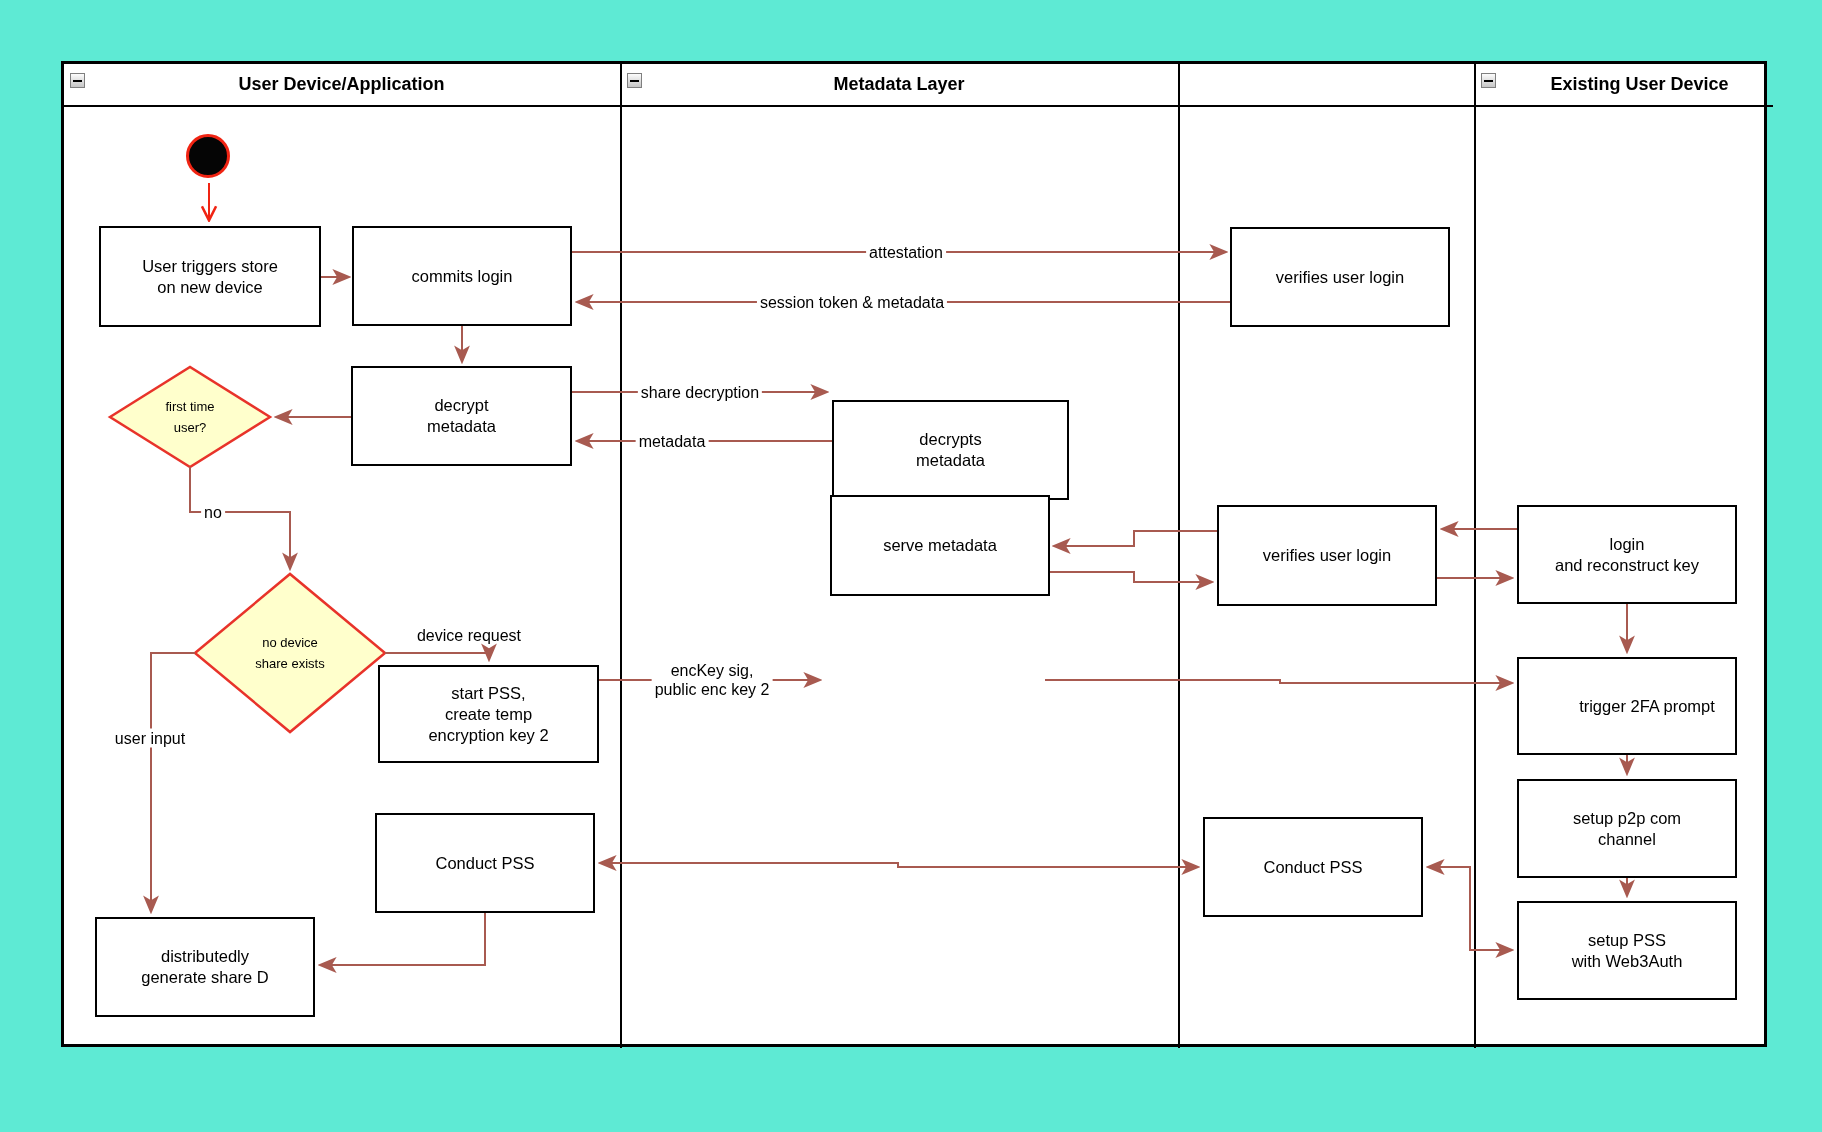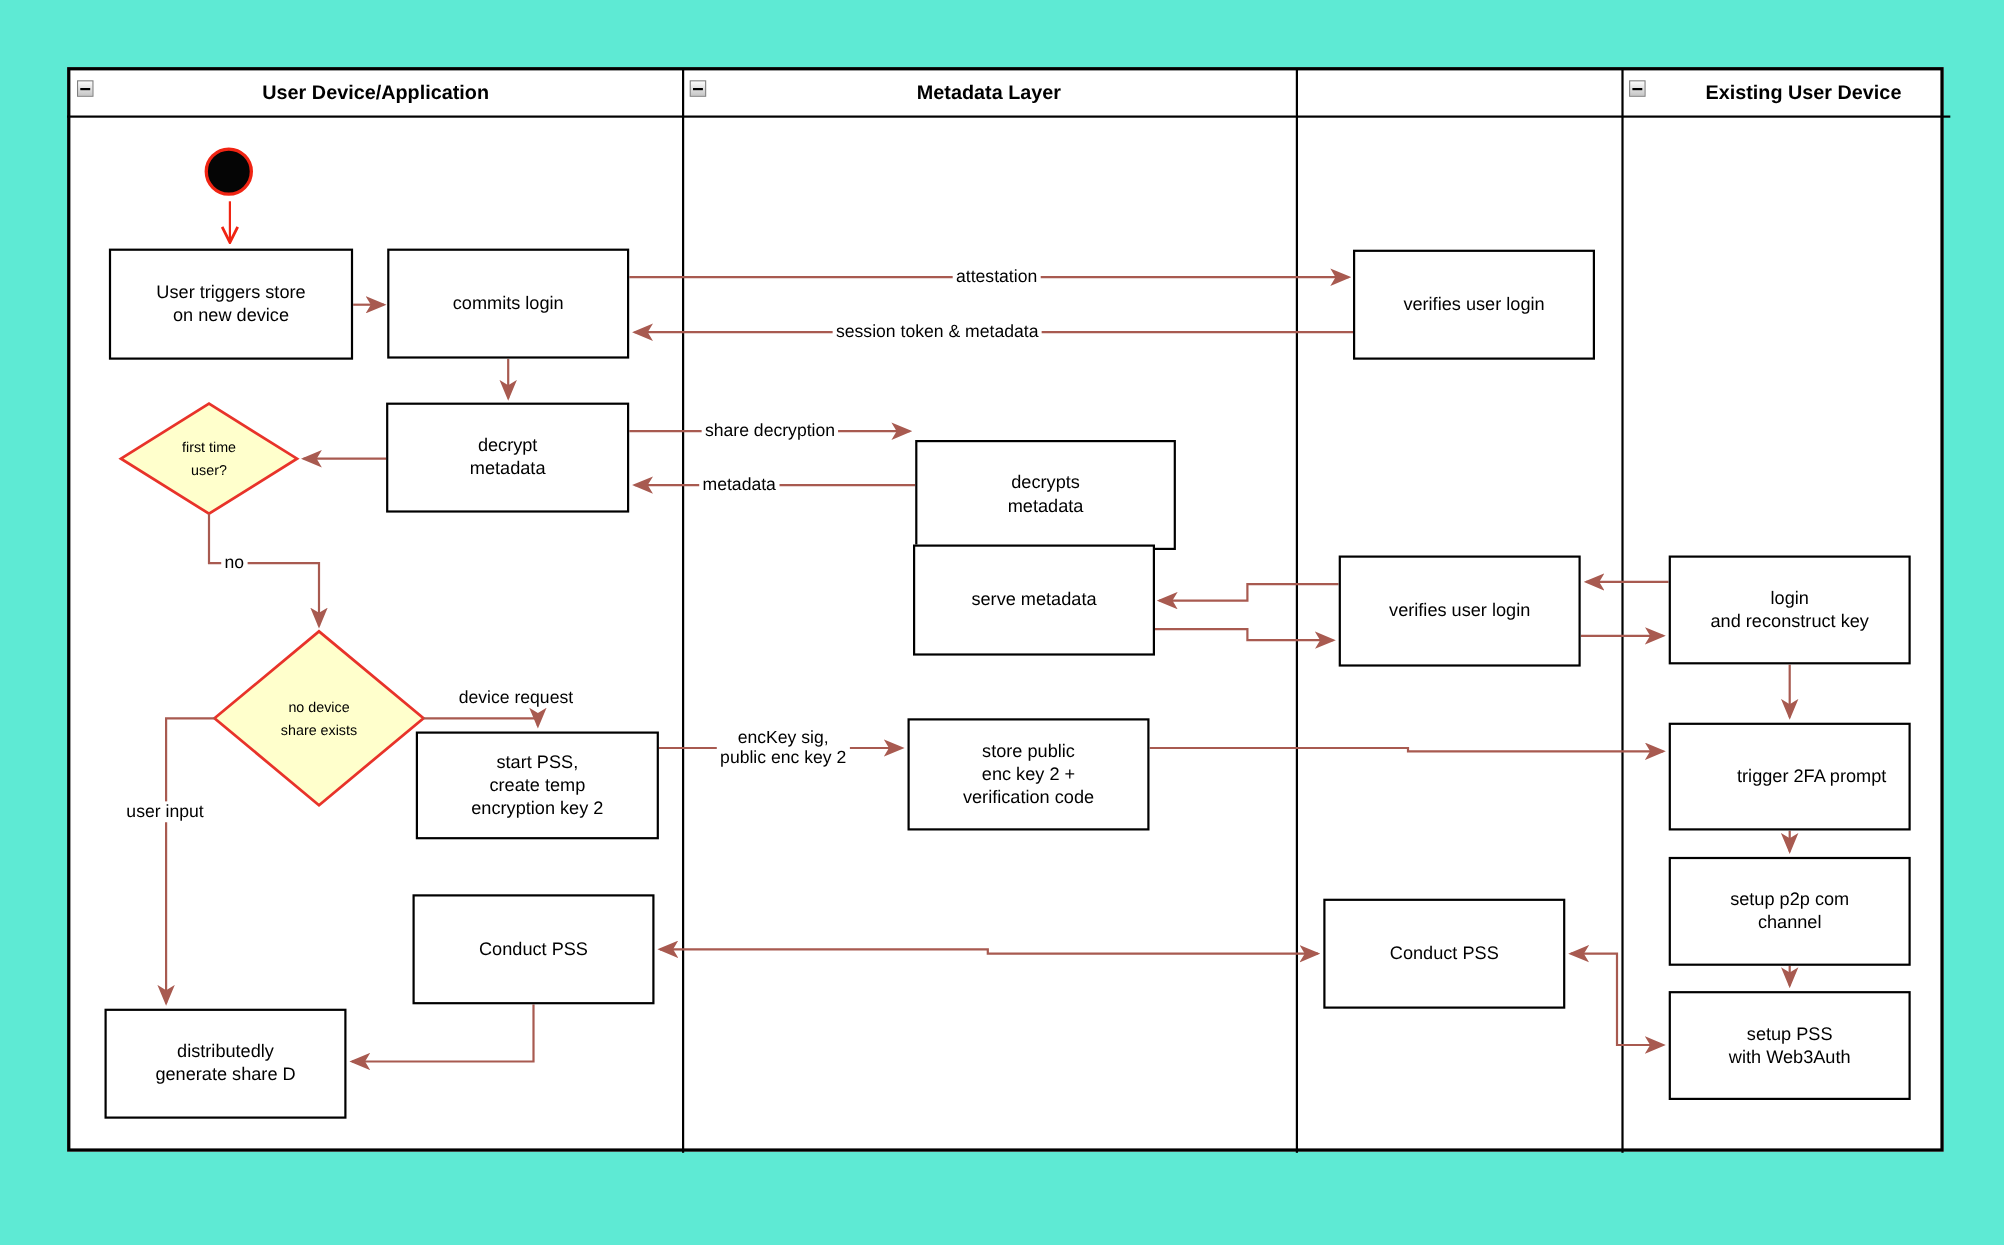--- a/index.html
+++ b/index.html
@@ -121,23 +121,20 @@
 generate share D</div>
 
   <div class="dtext" style="left:190px;top:417px;">first time
 user?</div>
   <div class="dtext" style="left:290px;top:653px;">no device
 share exists</div>
 
   <div class="node" style="left:832px;top:367px;width:237px;height:100px;margin-top:33px;">decrypts
 metadata</div>
   <div class="node" style="left:830px;top:495px;width:220px;height:101px;">serve metadata</div>
-  <div class="node" style="left:825px;top:653px;width:220px;height:102px;">store public
-enc key 2 +
-verification code</div>
 
   <div class="node" style="left:1230px;top:227px;width:220px;height:100px;">verifies user login</div>
   <div class="node" style="left:1217px;top:505px;width:220px;height:101px;">verifies user login</div>
   <div class="node" style="left:1203px;top:817px;width:220px;height:100px;">Conduct PSS</div>
 
   <div class="node" style="left:1517px;top:505px;width:220px;height:99px;">login
 and reconstruct key</div>
   <div class="node" style="left:1517px;top:657px;width:220px;height:98px;padding-left:40px;">trigger 2FA prompt</div>
   <div class="node" style="left:1517px;top:779px;width:220px;height:99px;">setup p2p com
 channel</div>

